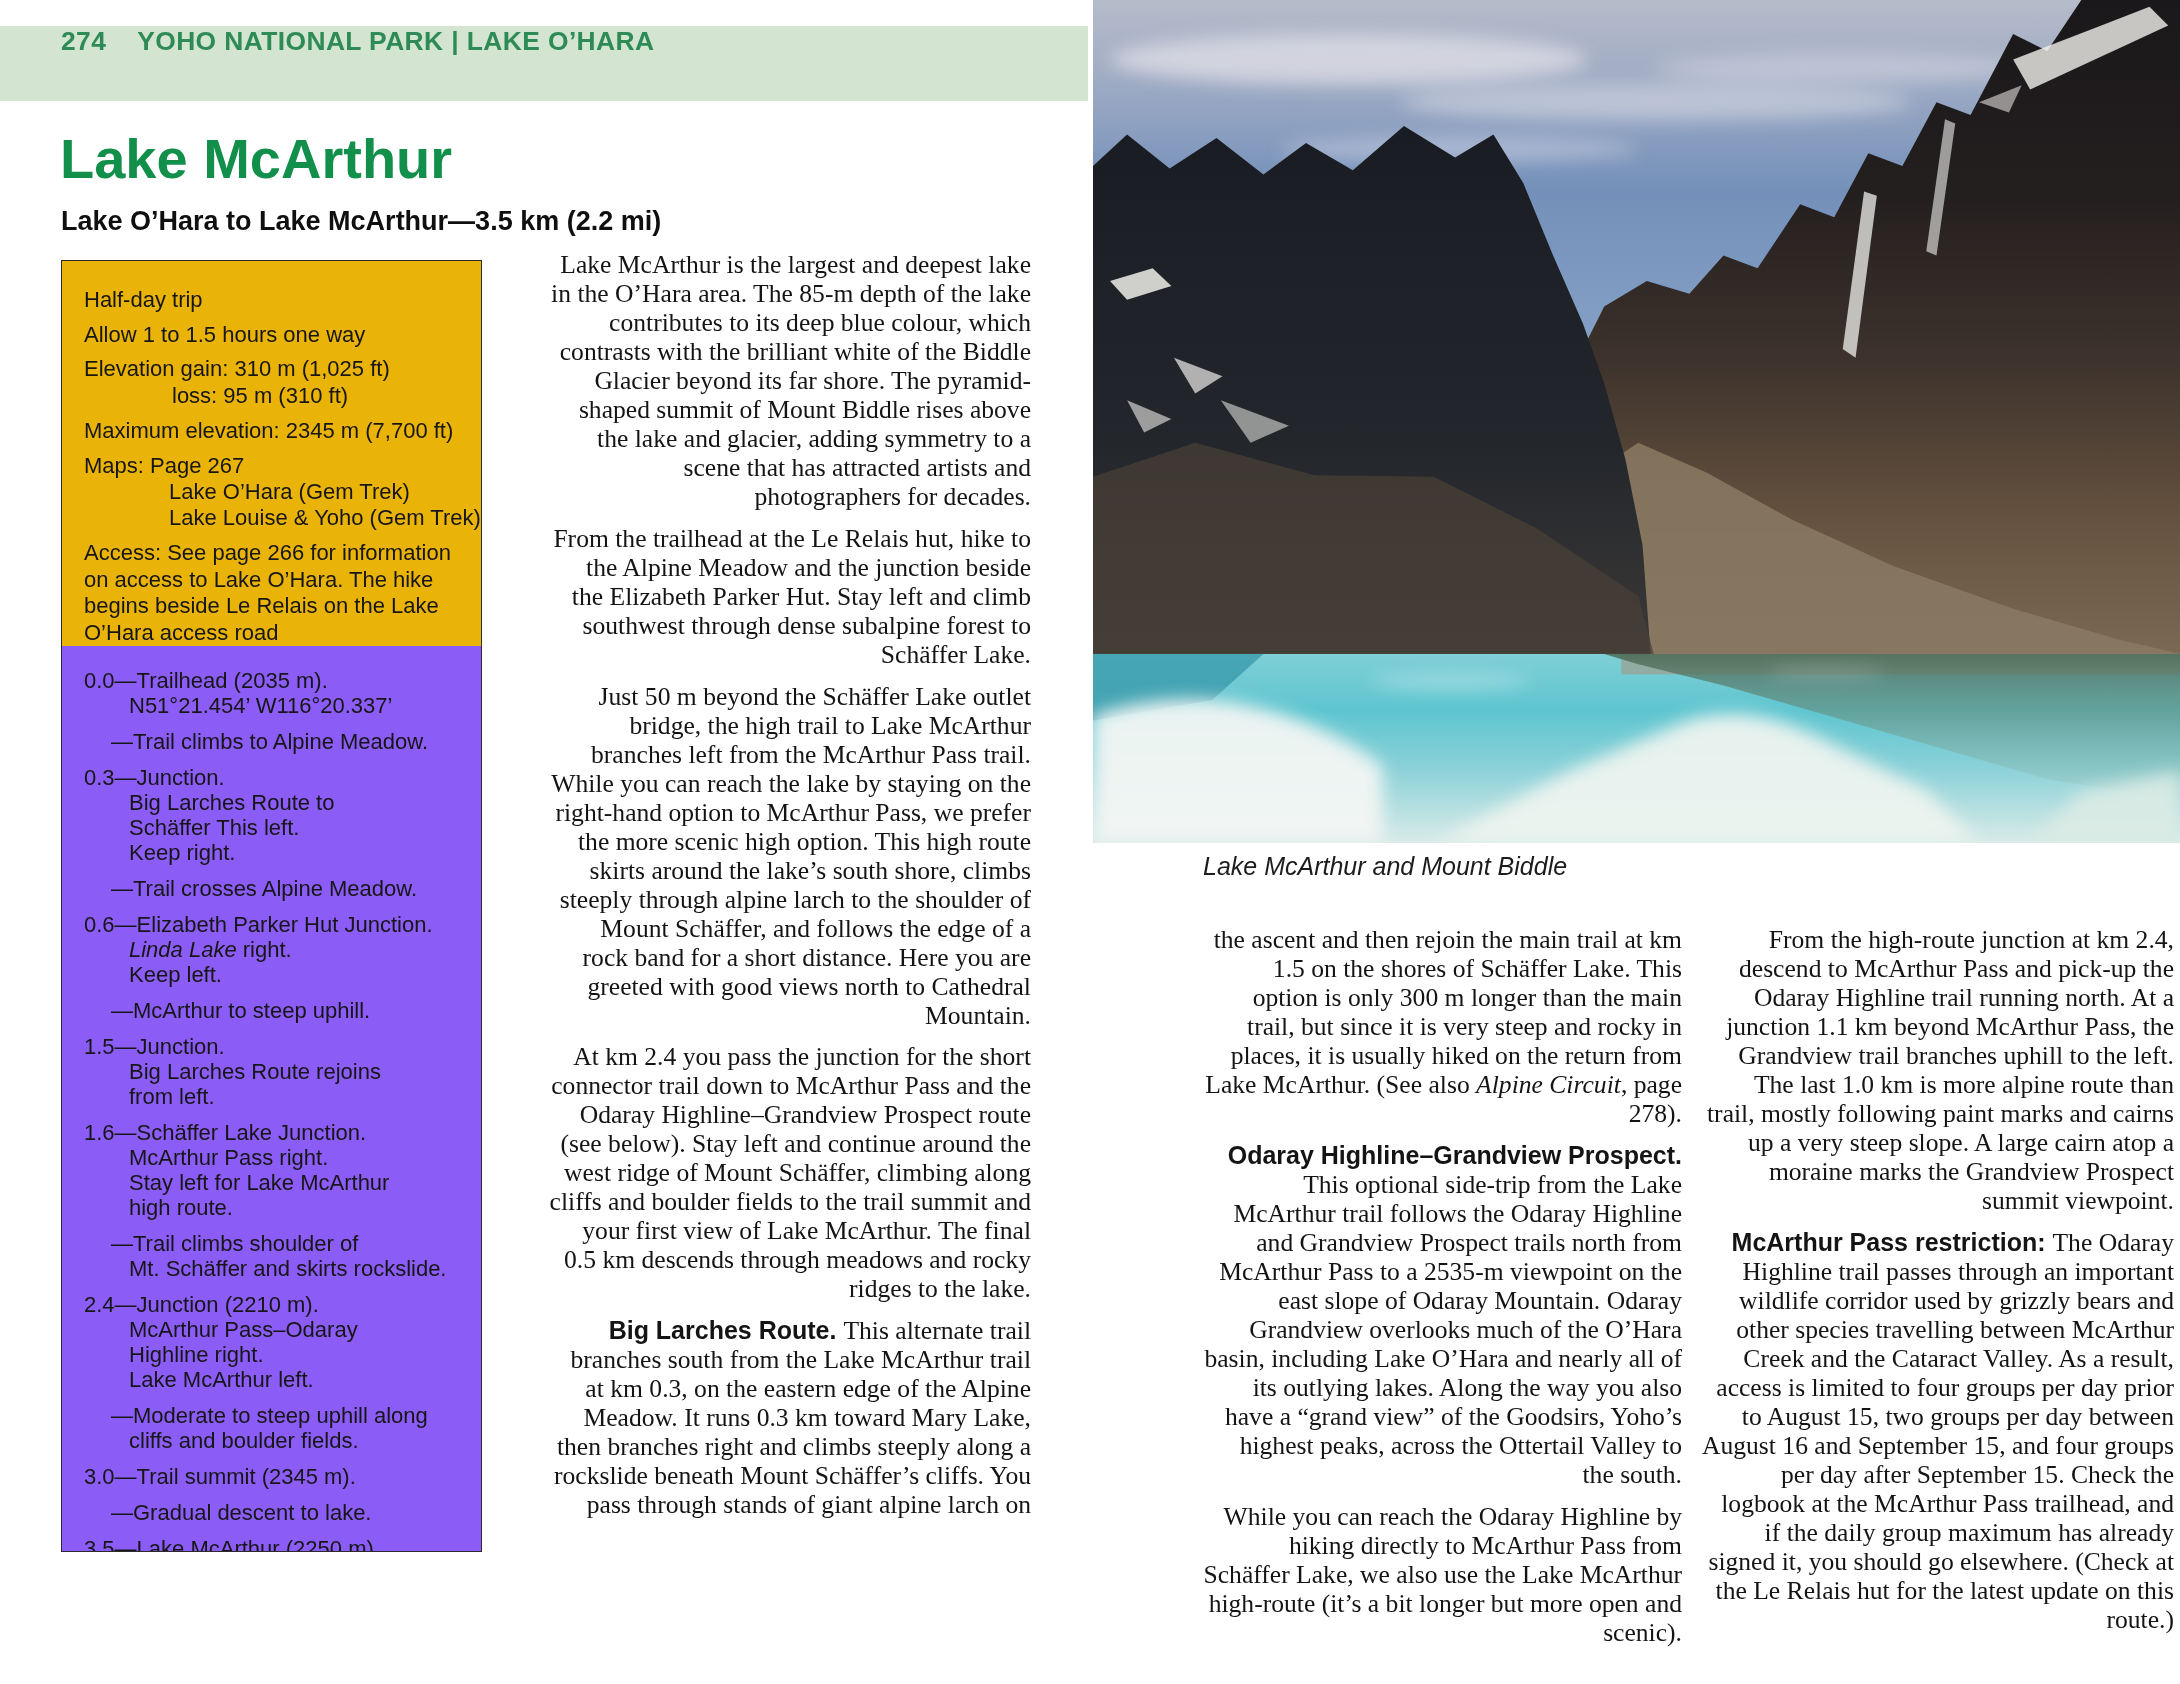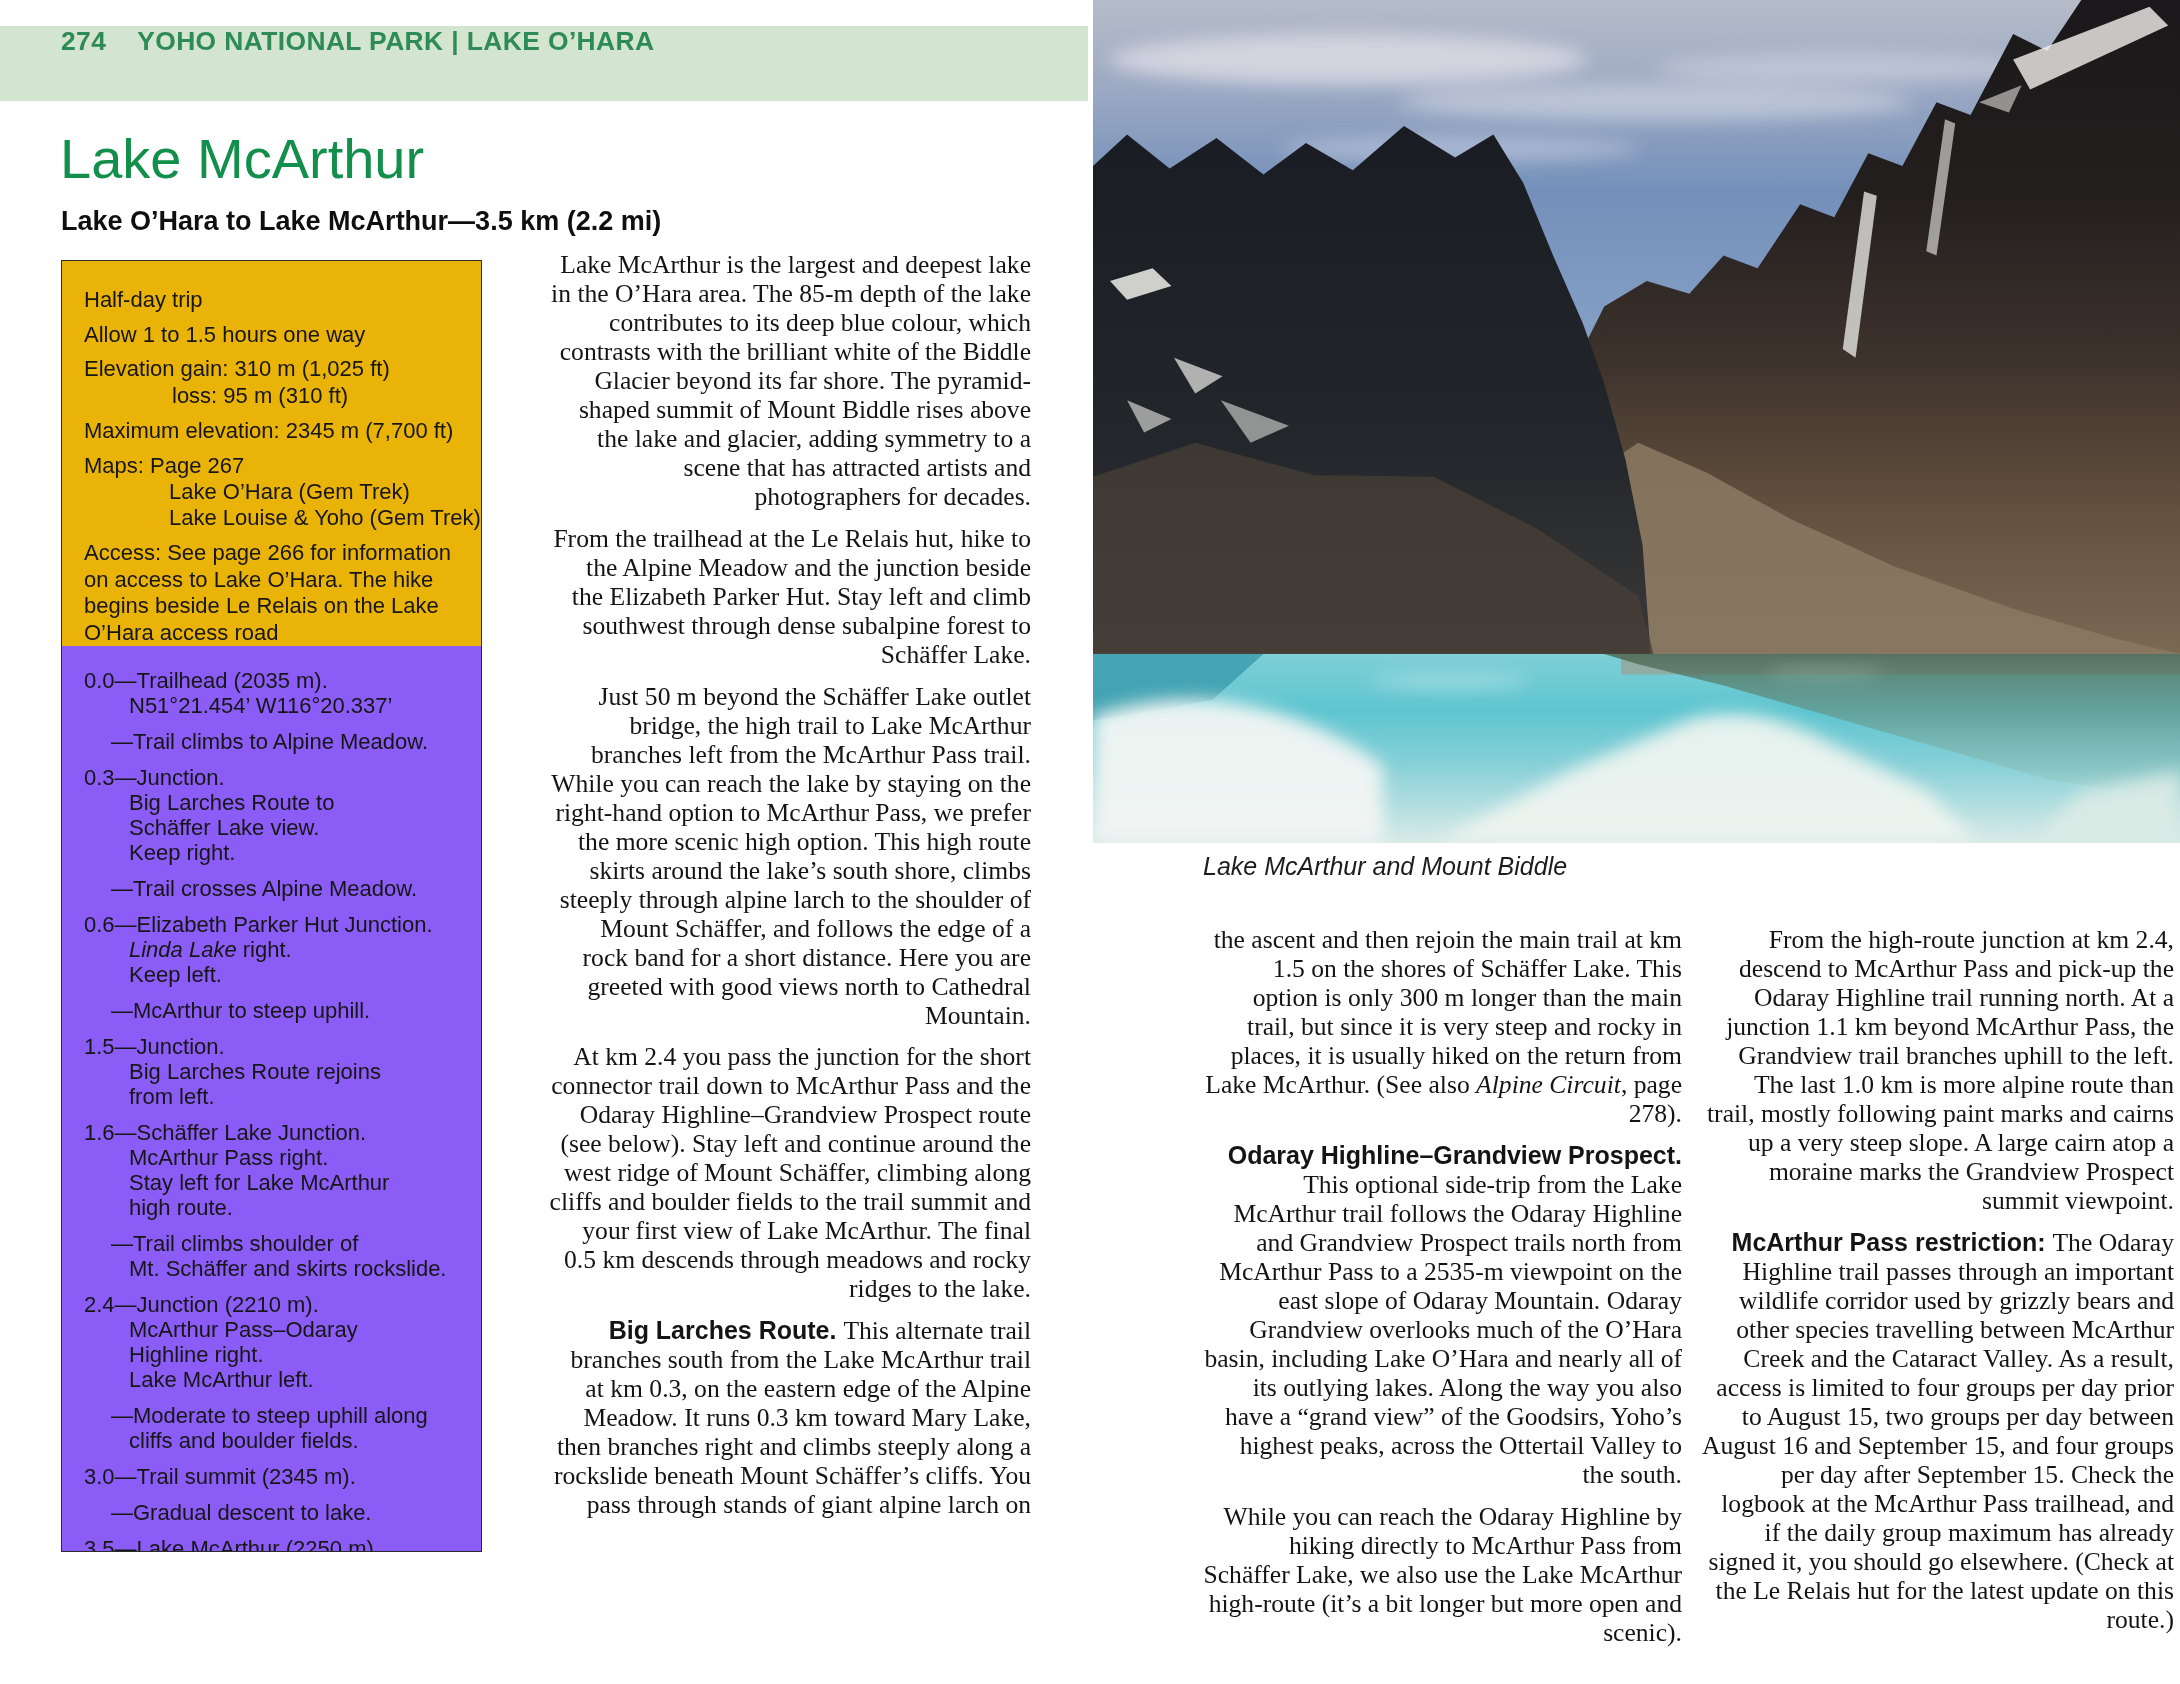--- a/index.html
+++ b/index.html
@@ -51,21 +51,21 @@
 
 <div class="page">
 
   <div class="header-bar">
     <div class="header-inner">
       <span>274</span>
       <span>YOHO NATIONAL PARK | LAKE O’HARA</span>
     </div>
   </div>
 
-  <h1 class="page-title" style="margin:0;">Lake McArthur</h1>
+  <h1 class="page-title" style="margin:0;font-weight:bold;">Lake McArthur</h1>
   <div class="subtitle">Lake O’Hara to Lake McArthur—3.5 km (2.2 mi)</div>
 
   <div class="info-box">
     <div class="info-top">
         <div class="summary-item">
           <div class="summary-line">Half-day trip</div>
         </div>
         <div class="summary-item">
           <div class="summary-line">Allow 1 to 1.5 hours one way</div>
         </div>
@@ -89,21 +89,21 @@
         <div class="log-entry">
           <div class="log-first">0.0—Trailhead (2035 m).</div>
           <div class="log-cont">N51°21.454’ W116°20.337’</div>
         </div>
         <div class="log-entry">
           <div class="log-note">—Trail climbs to Alpine Meadow.</div>
         </div>
         <div class="log-entry">
           <div class="log-first">0.3—Junction.</div>
           <div class="log-cont">Big Larches Route to</div>
-          <div class="log-cont">Schäffer Lake view.</div>
+          <div class="log-cont">Schäffer This left.</div>
           <div class="log-cont">Keep right.</div>
         </div>
         <div class="log-entry">
           <div class="log-note">—Trail crosses Alpine Meadow.</div>
         </div>
         <div class="log-entry">
           <div class="log-first">0.6—Elizabeth Parker Hut Junction.</div>
           <div class="log-cont"><i>Linda Lake</i> right.</div>
           <div class="log-cont">Keep left.</div>
         </div>

